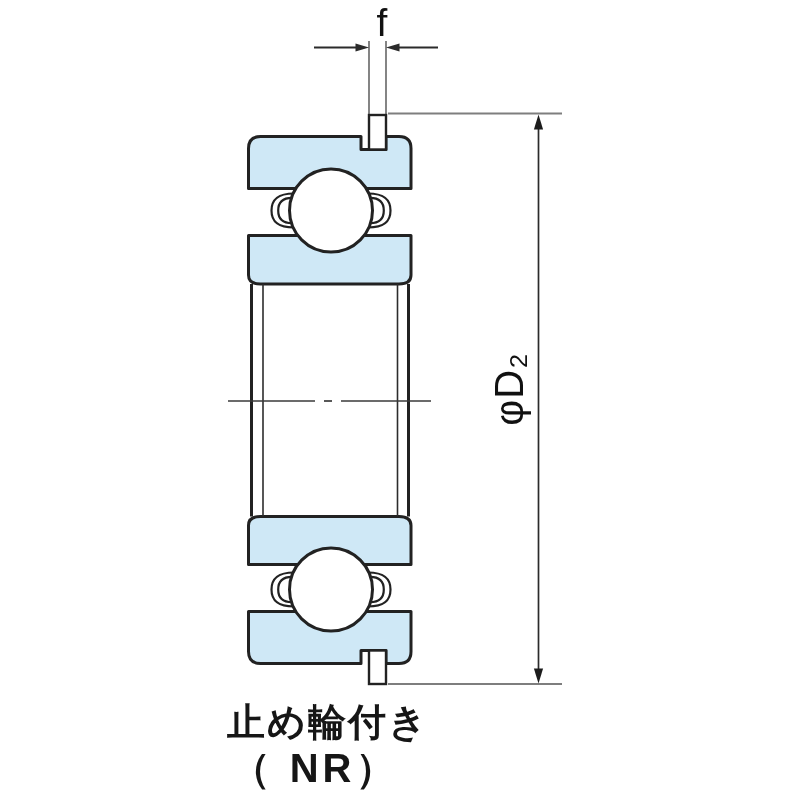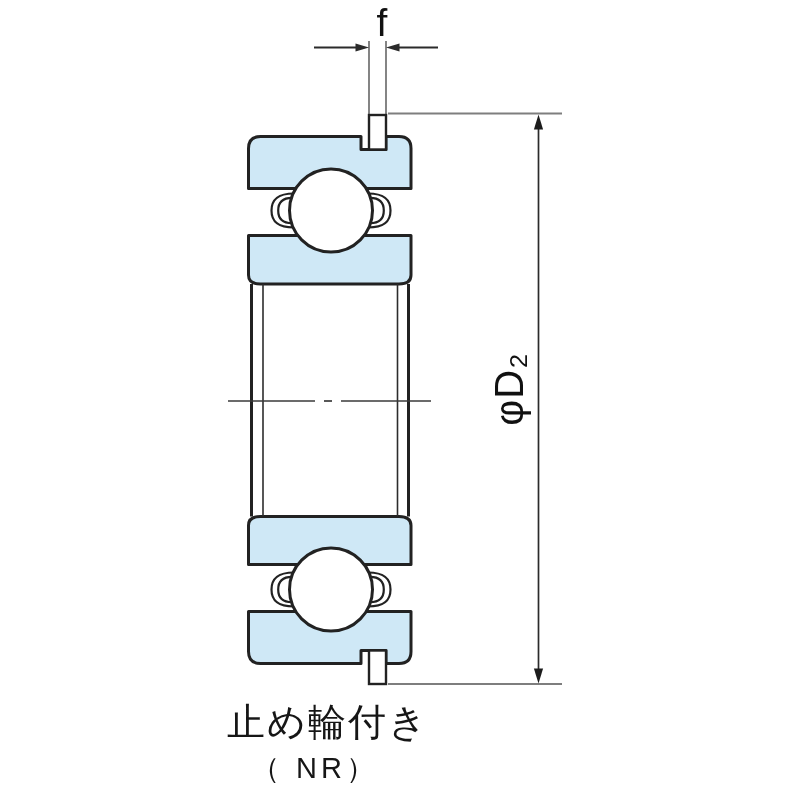--- a/index.html
+++ b/index.html
@@ -33,27 +33,27 @@
   }
   .caption {
     position: absolute;
     left: 128px; top: 698px;
     width: 400px;
     text-align: center;
     color: #161616;
   }
   .caption-line1 {
     font-size: 38px;
-    font-weight: 400;
+    font-weight: 700;
     letter-spacing: 2px;
     line-height: 48px;
   }
   .caption-line2 {
-    font-size: 29px;
-    font-weight: 400;
+    font-size: 40px;
+    font-weight: 700;
     letter-spacing: 4px;
     line-height: 44px;
     margin-right: 26px;
   }
 </style>
 </head>
 <body>
 
 <div class="canvas">
 

